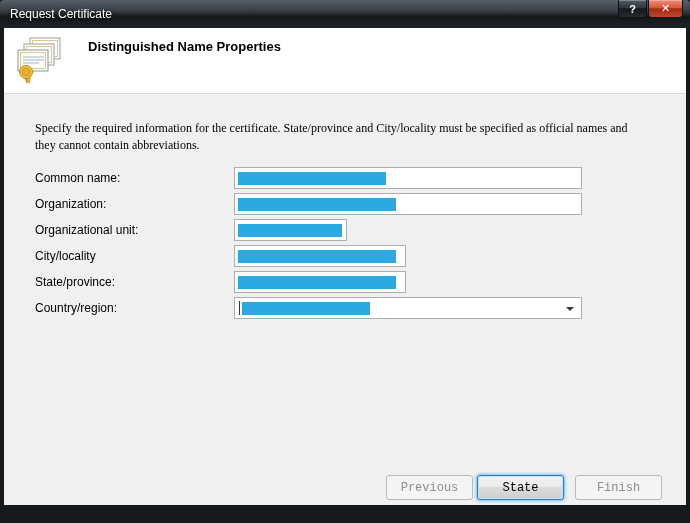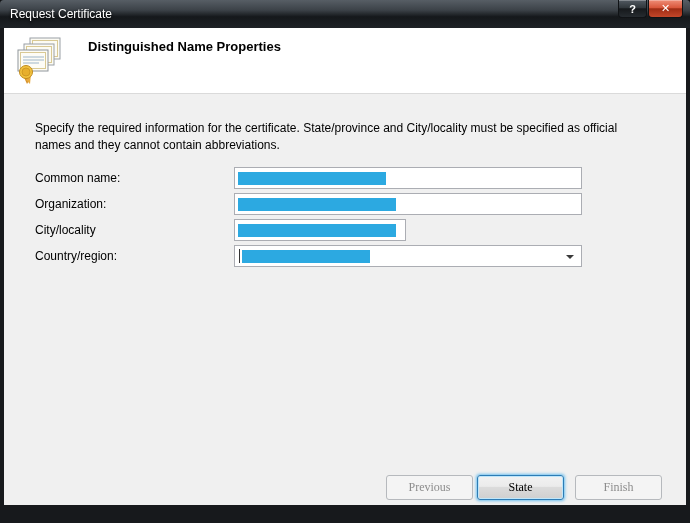--- a/index.html
+++ b/index.html
@@ -46,21 +46,21 @@
     position:absolute; left:4px; right:4px; top:28px; height:477px;
     background:#f0f0f0;
   }
 
   
   .header{ height:66px; background:#ffffff; border-bottom:1px solid #dadada; position:relative; }
   .cert-icon{ position:absolute; left:10px; top:8px; width:52px; height:50px; }
   .header-title{ position:absolute; left:84px; top:11px; font-size:13px; font-weight:bold; color:#000; }
 
   
-  .instructions{ margin:26px 30px 0 31px; max-width:598px; line-height:17px; color:#000; }
+  .instructions{ margin:26px 30px 0 31px; max-width:598px; line-height:17px; color:#000;font-family:Liberation Serif, serif; }
 
   
   .fields{ margin:13px 0 0 31px; }
   .row{ display:flex; align-items:center; height:22px; margin-bottom:4px;gap:29px; }
   .flabel{ width:170px; color:#000; }
   .tbox{
     height:22px; background:#fff; border:1px solid #abadb3;
     display:flex; align-items:center; position:relative;
   }
   .w-lg{ width:348px; } .w-md{ width:172px; } .w-sm{ width:113px; }
@@ -71,21 +71,21 @@
   .combo .redact{ margin-left:2px; }
   .combo-arrow{
     position:absolute; right:7px; top:9px; width:0; height:0;
     border-left:4px solid transparent; border-right:4px solid transparent;
     border-top:4px solid #3a3a3a;
   }
 
   
   .btnrow{ position:absolute; right:24px; bottom:5px; display:flex; }
   .btn{
-    width:87px; height:25px; font-family:Liberation Serif, serif; font-size:12px; color:#000;
+    width:87px; height:25px; font-family:Liberation Mono, monospace; font-size:12px; color:#000;
     border:1px solid #707070; border-radius:3px; cursor:pointer;
     background:linear-gradient(180deg,#f2f2f2 0%,#ebebeb 45%,#dbdbdb 50%,#cfcfcf 100%);
   }
   .btn:disabled{
     border-color:#b6b9bd; background:#f4f4f4; color:#8d8d8d; cursor:default;
   }
   .btn.default{
     border-color:#2d7cb5;
     box-shadow:0 0 3px 1px rgba(64,176,239,.75), inset 0 0 0 1px #bfe6fa;
   }
@@ -144,28 +144,40 @@
         </div>
       </div>
 
       <div class="row">
         <label class="flabel">Organization:</label>
         <div class="tbox w-lg">
           <span class="redact r2"></span>
         </div>
       </div>
 
+      <div class="row">
+        <label class="flabel">Organizational unit:</label>
+        <div class="tbox w-sm">
+          <span class="redact r3"></span>
+        </div>
+      </div>
 
       <div class="row">
         <label class="flabel">City/locality</label>
         <div class="tbox w-md">
           <span class="redact r4"></span>
         </div>
       </div>
 
+      <div class="row">
+        <label class="flabel">State/province:</label>
+        <div class="tbox w-md">
+          <span class="redact r5"></span>
+        </div>
+      </div>
 
       <div class="row">
         <label class="flabel">Country/region:</label>
         <div class="tbox combo w-lg">
           <span class="caret"></span>
           <span class="redact r6"></span>
           <span class="combo-arrow"></span>
         </div>
       </div>
 

